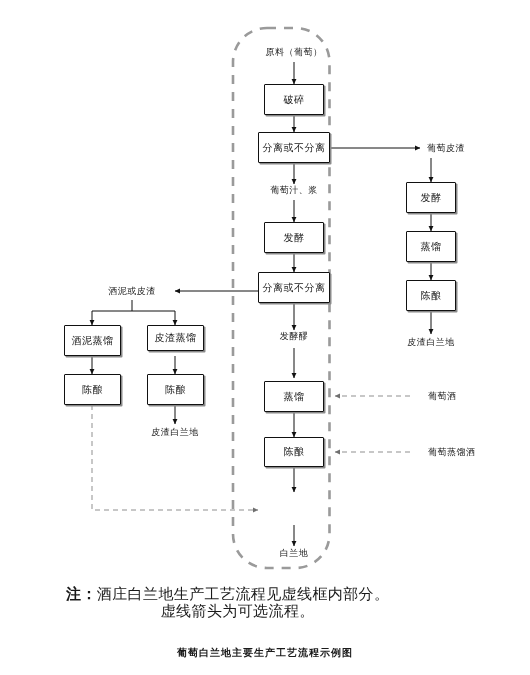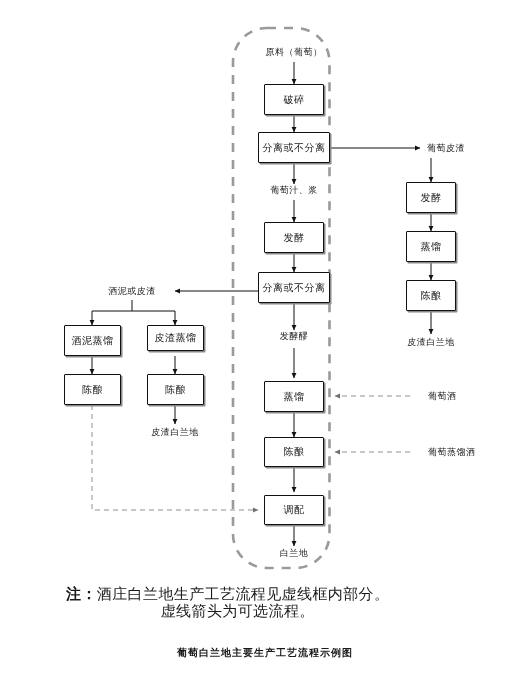--- a/index.html
+++ b/index.html
@@ -130,21 +130,20 @@
   <div class="node" style="left:264px;top:222px;width:60px;height:31px;">发酵</div>
 
   <div class="node" style="left:258px;top:272px;width:72px;height:31px;">分离或不分离</div>
 
   <div class="plain" style="left:294px;top:330px;">发酵醪</div>
 
   <div class="node" style="left:264px;top:381px;width:60px;height:31px;">蒸馏</div>
 
   <div class="node" style="left:264px;top:437px;width:60px;height:30px;">陈酿</div>
 
-  <div class="node" style="left:264px;top:495px;width:60px;height:30px;">调配</div>
 
   <div class="plain" style="left:294px;top:547px;">白兰地</div>
 
   <div class="plain" style="left:440px;top:142px;margin-left:6px;">葡萄皮渣</div>
 
   <div class="node" style="left:406px;top:182px;width:50px;height:31px;">发酵</div>
 
   <div class="node" style="left:406px;top:231px;width:50px;height:31px;">蒸馏</div>
 
   <div class="node" style="left:406px;top:280px;width:50px;height:31px;">陈酿</div>

